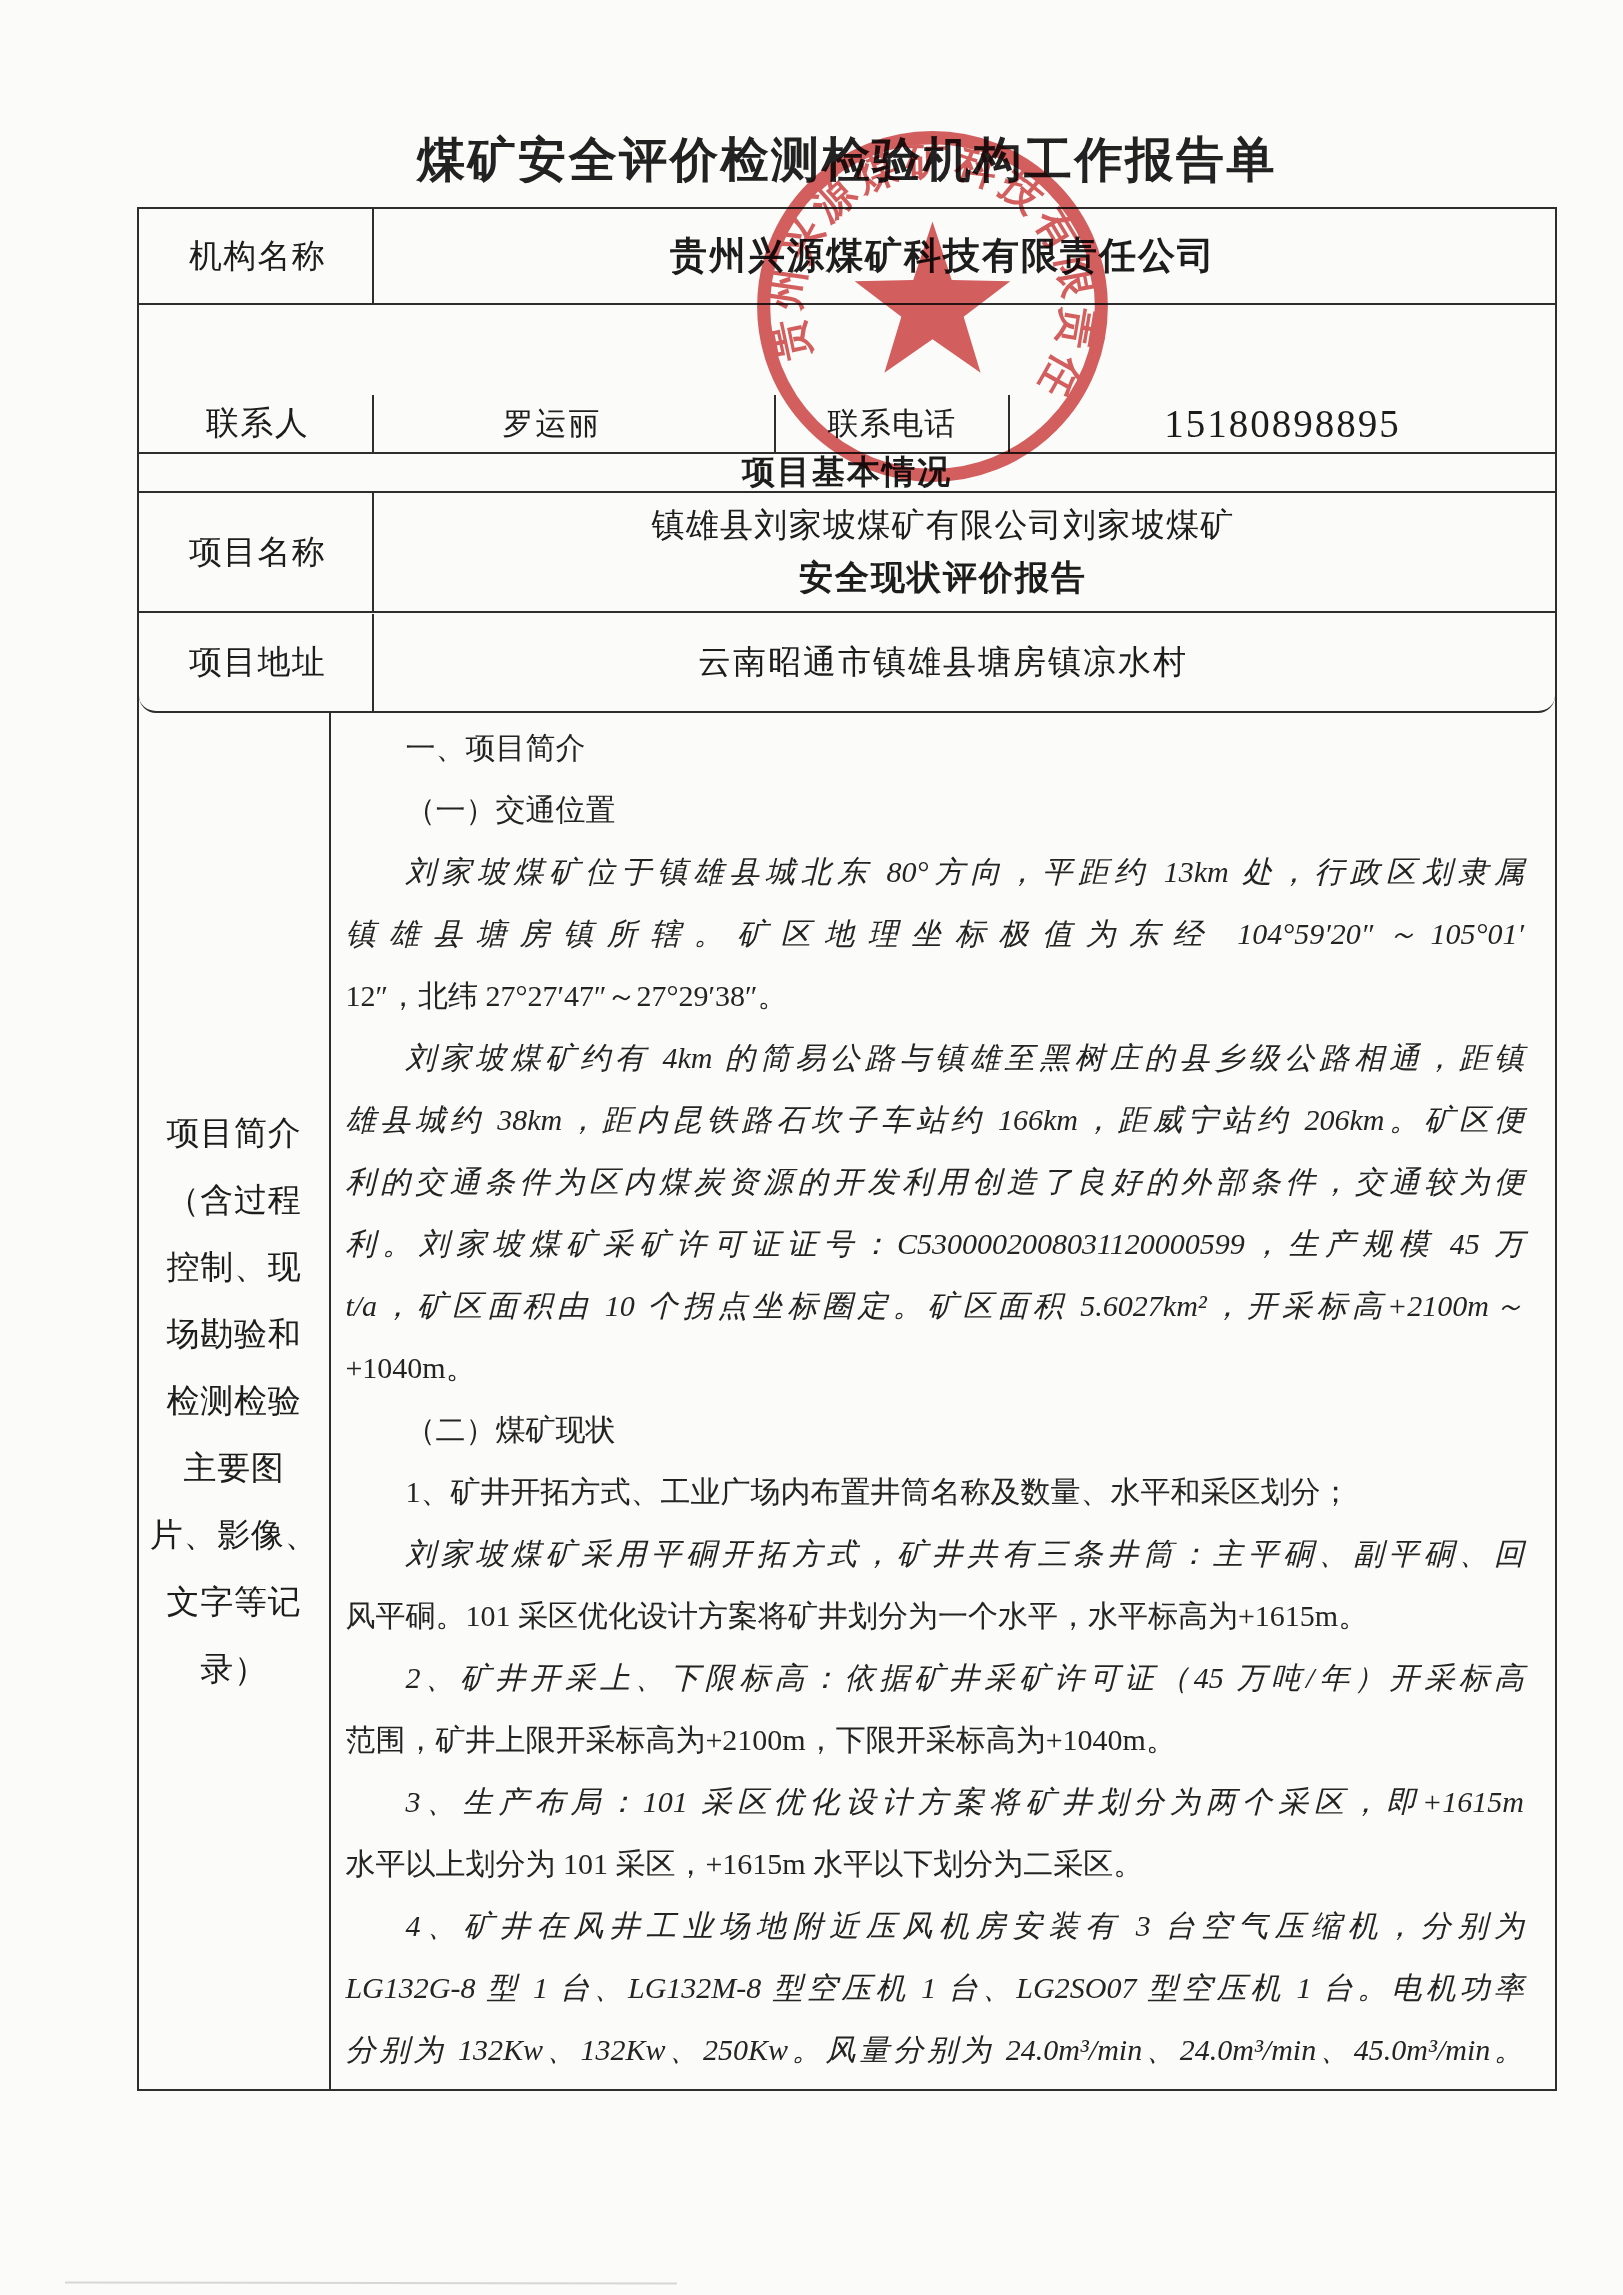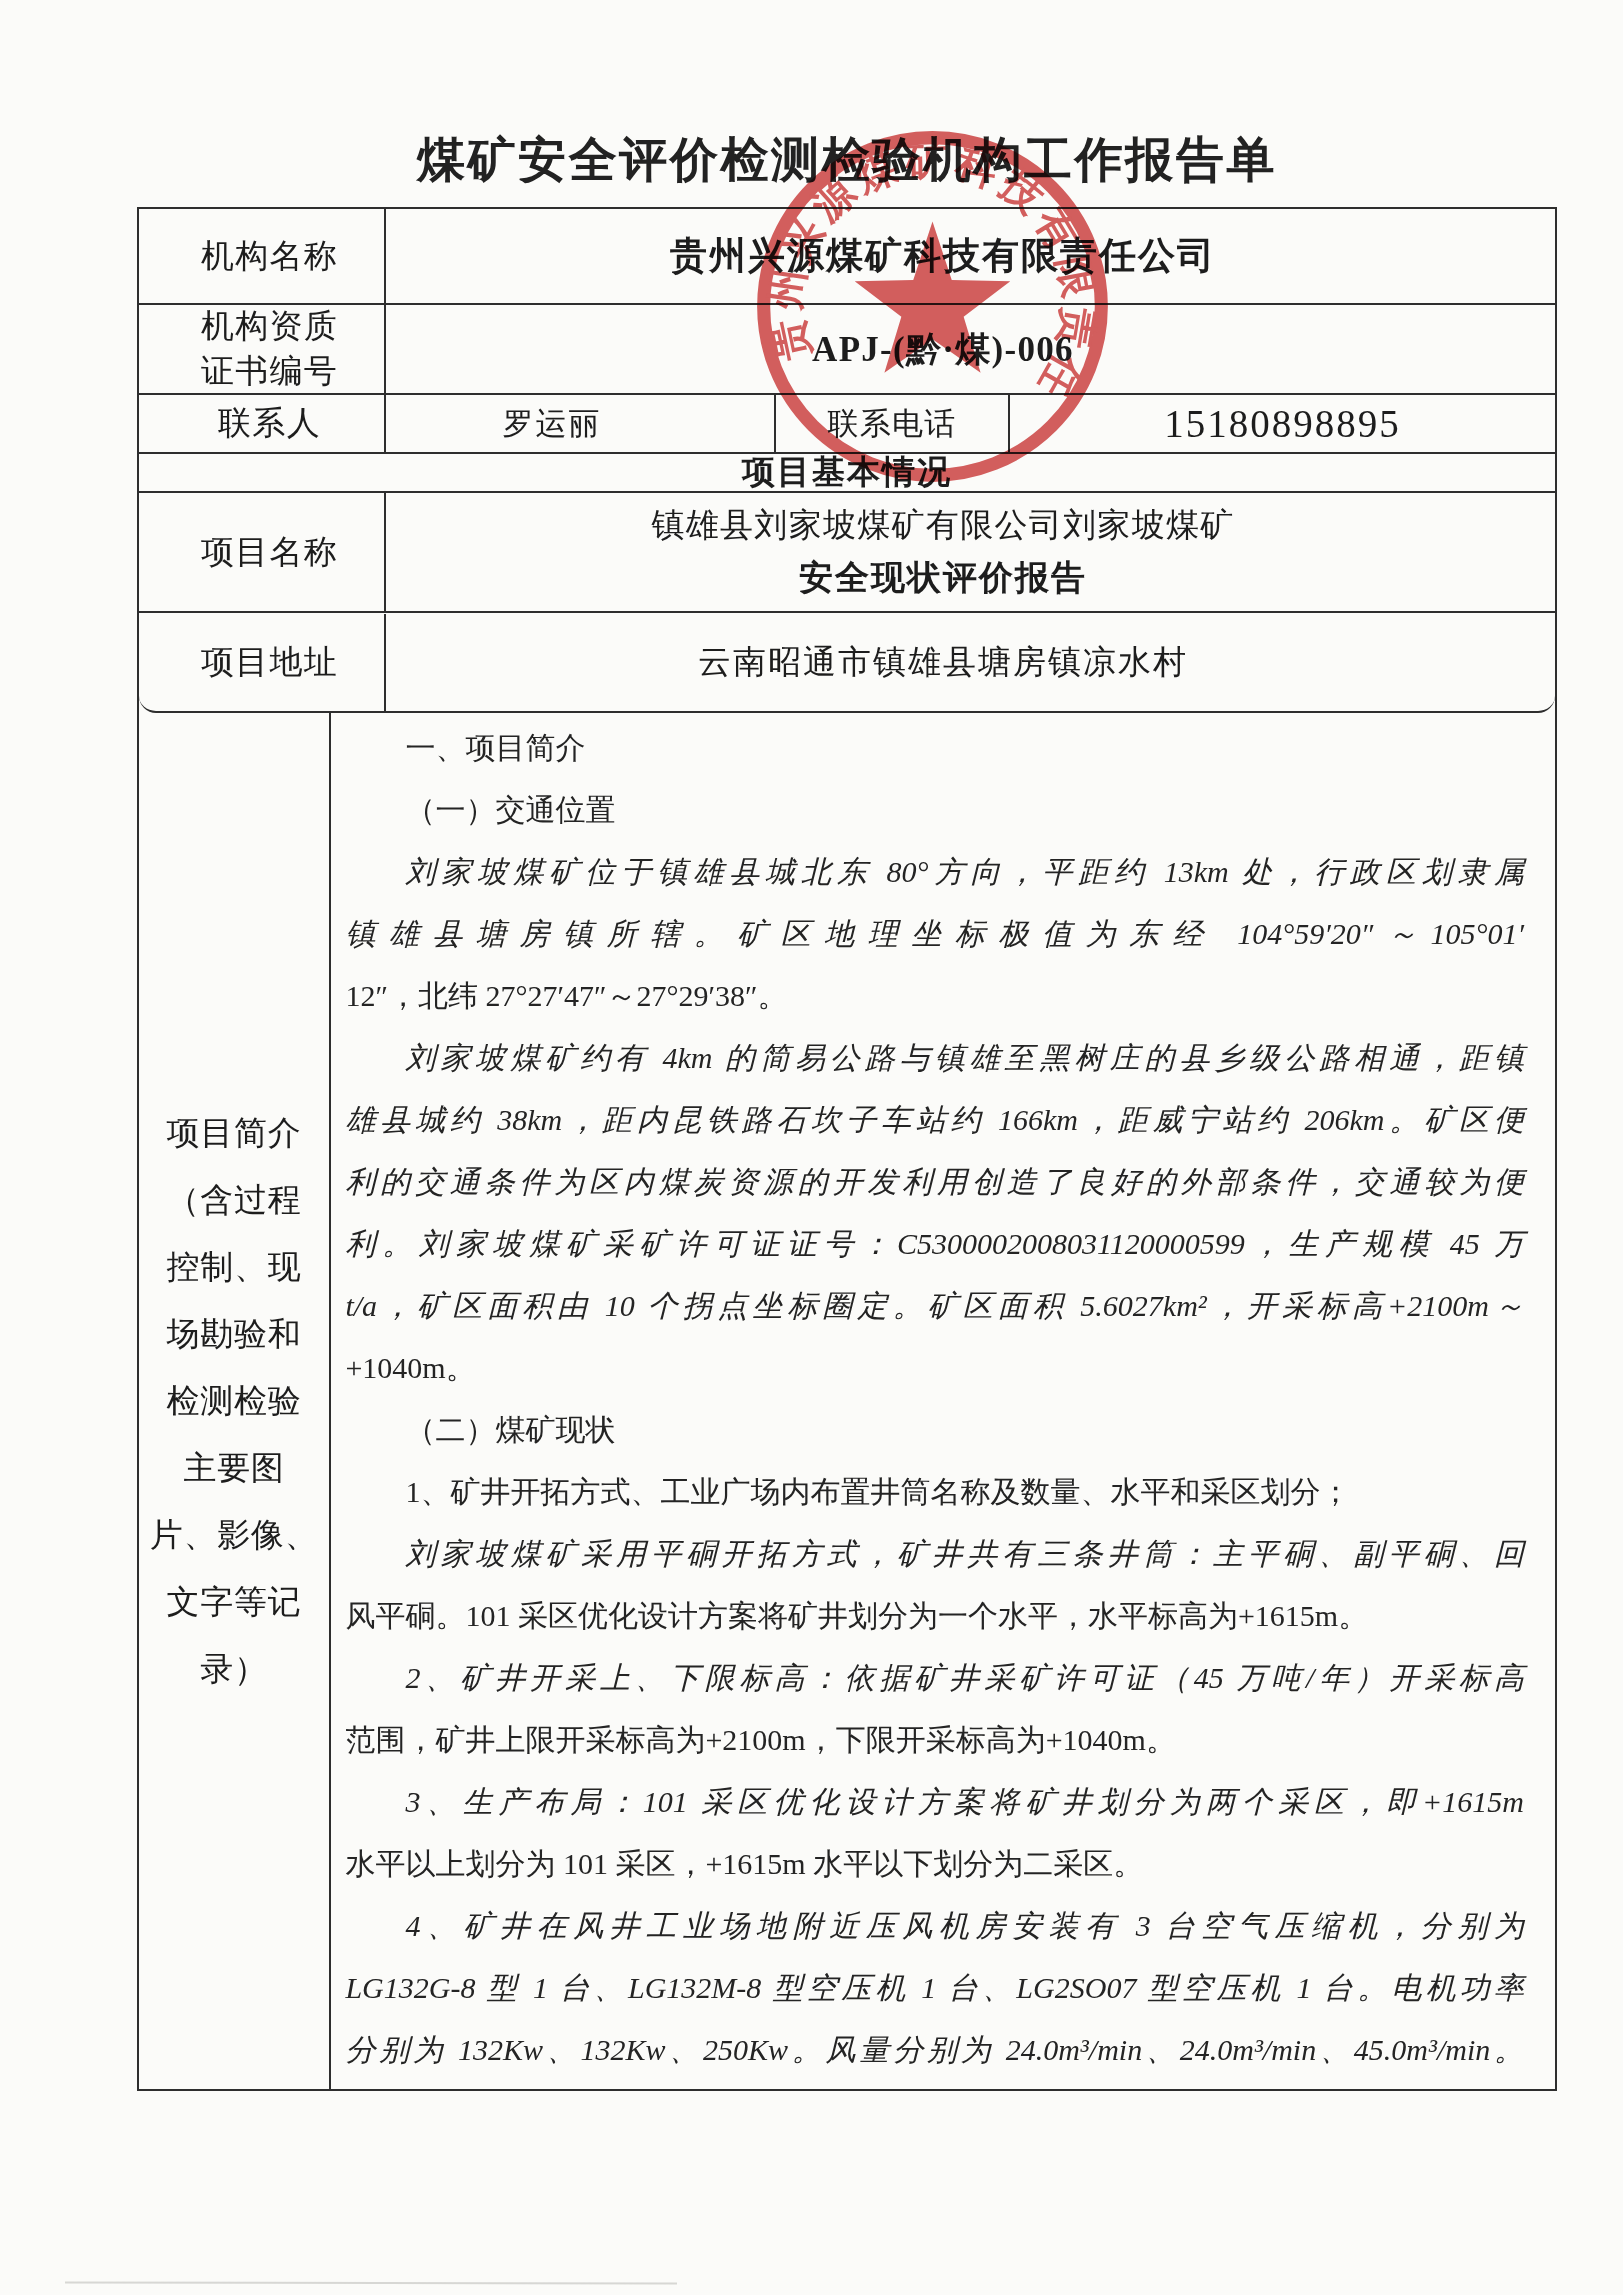--- a/index.html
+++ b/index.html
@@ -32,21 +32,21 @@
   .row.last { border-bottom:none; }
   .r1 { top:0; height:96px; }
   .r2 { top:96px; height:90px; }
   .r3 { top:186px; height:59px; }
   .r4 { top:245px; height:39px; }
   .r5 { top:284px; height:120px; }
   .r6 { top:405px; height:99px;border-radius:17px; }
   .r7 { top:503px; height:1378px; }
 
   .cell { position:absolute; top:0; bottom:0; box-sizing:border-box; display:flex; align-items:center; justify-content:center; }
-  .lbl  { left:16px; width:231px; border-right:2px solid #2e2e2e; font-size:33px; letter-spacing:1.3px; text-align:center; flex-direction:column; }
+  .lbl  { left:4px; width:231px; border-right:2px solid #2e2e2e; font-size:33px; letter-spacing:1.3px; text-align:center; flex-direction:column; }
   .val  { left:192px; right:0; text-align:center; }
 
   .org-name   { font-size:37px; font-weight:bold; letter-spacing:2px; }
   .cert-val   { font-size:35px; font-weight:bold; letter-spacing:1.3px; }
   .contact-val{ left:192px; width:442px; font-size:31px; letter-spacing:2px; }
   .phone-lbl  { left:635px; width:236px; border-left:2px solid #2e2e2e; border-right:2px solid #2e2e2e; font-size:31px; letter-spacing:1.3px; }
   .phone-val  { left:871px; right:0; font-size:39px; letter-spacing:2px; }
   .sect-hdr   { left:0; right:0; font-size:33px; font-weight:bold; letter-spacing:2px; }
   .proj-name-1{ font-size:33px; letter-spacing:1.3px; line-height:50px; }
   .proj-name-2{ font-size:34px; font-weight:bold; letter-spacing:2px; line-height:55px; }
@@ -87,27 +87,20 @@
 
   <div class="doc-title">煤矿安全评价检测检验机构工作报告单</div>
 
   <div class="doc-table">
 
     <div class="row r1">
       <div class="cell lbl">机构名称</div>
       <div class="cell val org-name">贵州兴源煤矿科技有限责任公司</div>
     </div>
 
-    <div class="row r2">
-      <div class="cell lbl">
-        <span>机构资质</span>
-        <span>证书编号</span>
-      </div>
-      <div class="cell val cert-val">APJ-(黔·煤)-006</div>
-    </div>
 
     <div class="row r3">
       <div class="cell lbl">联系人</div>
       <div class="cell contact-val">罗运丽</div>
       <div class="cell phone-lbl">联系电话</div>
       <div class="cell phone-val">15180898895</div>
     </div>
 
     <div class="row r4">
       <div class="cell sect-hdr">项目基本情况</div>

